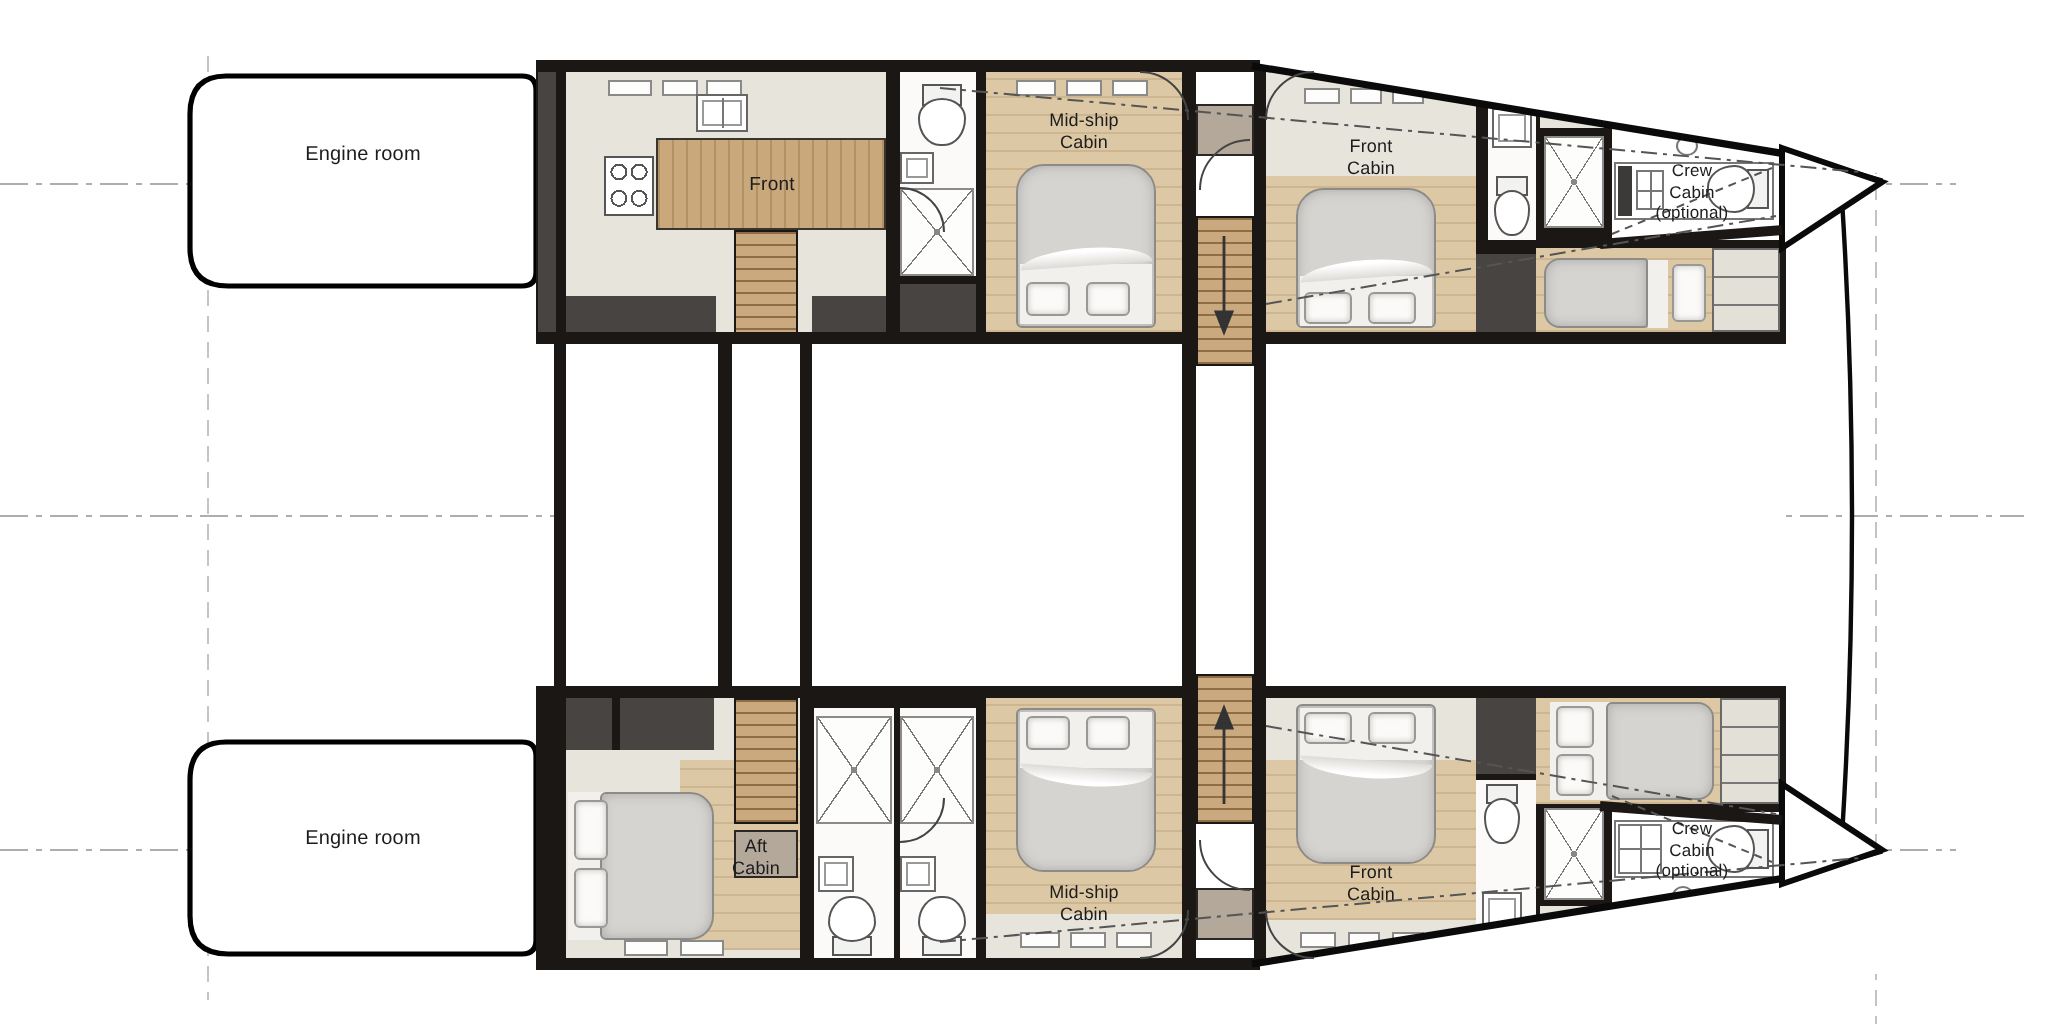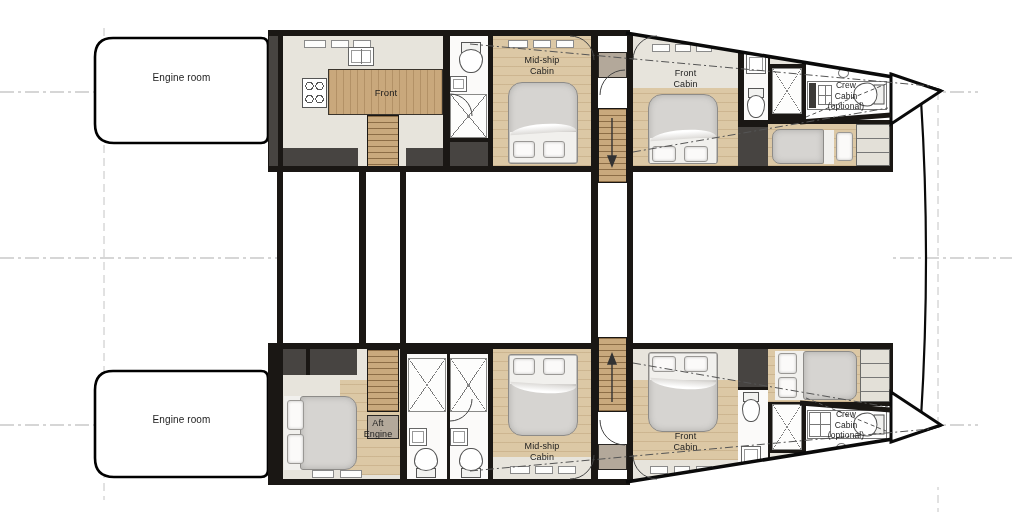--- a/index.html
+++ b/index.html
@@ -250,21 +250,21 @@
   <div class="a lbl" style="left:95px;top:414px;width:173px;font-size:10px;">Engine room</div>
   <div class="a lbl" style="left:330px;top:87px;width:112px;font-size:9.5px;">Front</div>
   <div class="a lbl" style="left:493px;top:55px;width:98px;">Mid-ship
 Cabin</div>
   <div class="a lbl" style="left:633px;top:68px;width:105px;">Front
 Cabin</div>
   <div class="a lbl" style="left:810px;top:80px;width:72px;font-size:8.5px;line-height:10.5px;">Crew
 Cabin
 (optional)</div>
   <div class="a lbl" style="left:349px;top:418px;width:58px;">Aft
-Engine</div>
+Cabin</div>
   <div class="a lbl" style="left:493px;top:441px;width:98px;">Mid-ship
 Cabin</div>
   <div class="a lbl" style="left:633px;top:431px;width:105px;">Front
 Cabin</div>
   <div class="a lbl" style="left:810px;top:409px;width:72px;font-size:8.5px;line-height:10.5px;">Crew
 Cabin
 (optional)</div>
 
 </div>
 

